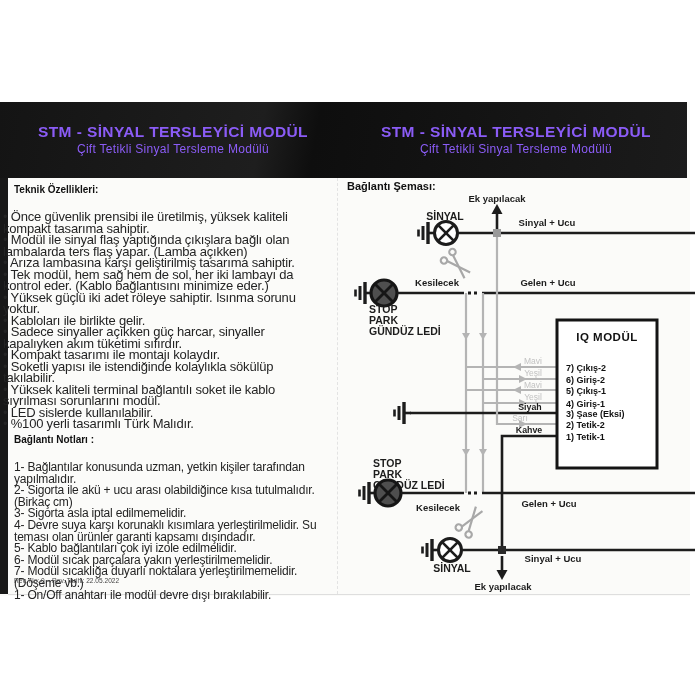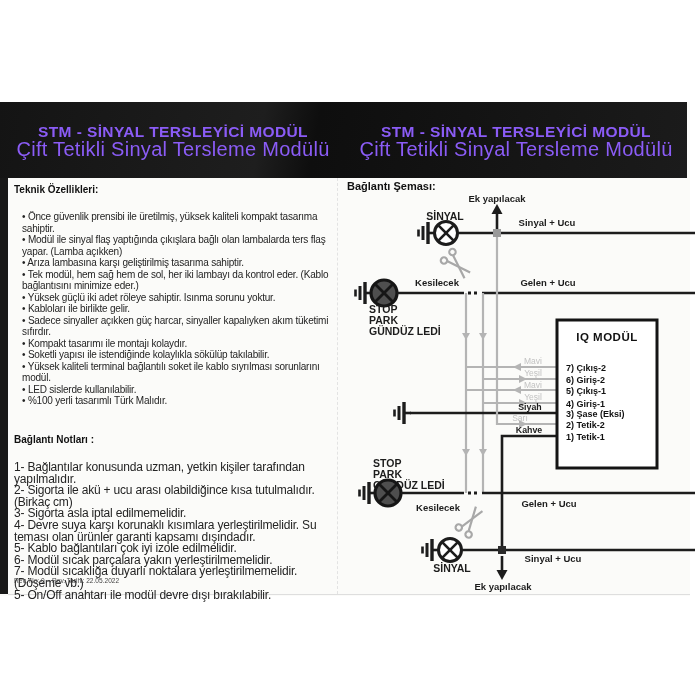--- a/index.html
+++ b/index.html
@@ -5,31 +5,31 @@
   html,body{margin:0;padding:0;background:#fff;}
   #stage{position:relative;width:700px;height:700px;background:#ffffff;overflow:hidden;
          font-family:"Liberation Sans",sans-serif;color:#222;}
   .photo-paper{position:absolute;left:0;top:102px;width:690px;height:494px;background:#fbfbf9;}
   .edge-strip{position:absolute;left:0;top:102px;width:8px;height:492px;background:#181818;}
   .header-band{position:absolute;left:0;top:102px;width:687px;height:76px;
                background:linear-gradient(100deg,#141414 0%,#1e1e1e 38%,#0e0e0e 46%,#1b1b1b 100%);}
   .panel-header{position:absolute;top:102px;height:76px;display:flex;flex-direction:column;
                 justify-content:center;text-align:center;color:#8b5cf6;}
   .panel-header .t1{font-size:15.5px;font-weight:bold;letter-spacing:.4px;line-height:18px;}
-  .panel-header .t2{font-size:20px;font-weight:normal;letter-spacing:.3px;line-height:17px;margin-top:0;}
+  .panel-header .t2{font-size:12px;font-weight:normal;letter-spacing:.3px;line-height:17px;margin-top:0;}
   .hdr-left{left:8px;width:330px;}
   .hdr-right{left:342px;width:348px;}
   .fold-line{position:absolute;left:337px;top:178px;height:416px;width:0;
              border-left:1px dashed #e3e3e3;}
   .paper-bottom{position:absolute;left:8px;top:594px;width:682px;height:0;border-top:1px solid #dedede;}
   .sec-title{position:absolute;font-weight:bold;font-size:10px;color:#111;}
   .tech-title{left:14px;top:184px;}
   .notes-title{left:14px;top:434px;}
   .schema-title{left:347px;top:180px;font-size:11px;}
-  .bullet-list{position:absolute;left:22px;top:211px;width:318px;font-size:10px;
+  .bullet-list{position:absolute;left:3px;top:211px;width:318px;font-size:13px;
                letter-spacing:-0.2px;line-height:11.5px;color:#242424;}
   .notes-list{position:absolute;left:14px;top:462px;width:318px;font-size:12px;
               letter-spacing:-0.2px;line-height:11.6px;color:#242424;}
   .rev-line{position:absolute;left:14px;top:577px;font-size:6.6px;color:#444;letter-spacing:0;}
   svg{position:absolute;left:0;top:0;}
   svg text{font-family:"Liberation Sans",sans-serif;}
   .lbl{font-size:9.5px;font-weight:bold;fill:#1c1c1c;}
   .lbl-big{font-size:10.5px;font-weight:bold;fill:#1c1c1c;}
   .wlbl-gray{font-size:8.5px;fill:#c2c2c2;}
   .wlbl-black{font-size:8.8px;font-weight:bold;fill:#1c1c1c;}
@@ -75,21 +75,21 @@
 
   <div class="sec-title notes-title">Bağlantı Notları :</div>
   <div class="notes-list">
     <div>1- Bağlantılar konusunda uzman, yetkin kişiler tarafından yapılmalıdır.</div>
     <div>2- Sigorta ile akü + ucu arası olabildiğince kısa tutulmalıdır. (Birkaç cm)</div>
     <div>3- Sigorta asla iptal edilmemelidir.</div>
     <div>4- Devre suya karşı korunaklı kısımlara yerleştirilmelidir. Su teması olan ürünler garanti kapsamı dışındadır.</div>
     <div>5- Kablo bağlantıları çok iyi izole edilmelidir.</div>
     <div>6- Modül sıcak parçalara yakın yerleştirilmemelidir.</div>
     <div>7- Modül sıcaklığa duyarlı noktalara yerleştirilmemelidir. (Döşeme vb.)</div>
-    <div>5- On/Off anahtarı ile modül devre dışı bırakılabilir.</div>
+    <div>1- On/Off anahtarı ile modül devre dışı bırakılabilir.</div>
   </div>
 
   <div class="rev-line">Rev. No: 0 – Rev. Tarihi: 22.05.2022</div>
 
   <div class="sec-title schema-title">Bağlantı Şeması:</div>
 
   <svg width="700" height="700" viewBox="0 0 700 700">
 
     <g transform="translate(428,233)" stroke="#1c1c1c">
       <line x1="0" y1="0" x2="7" y2="0" stroke-width="2.6"></line>

